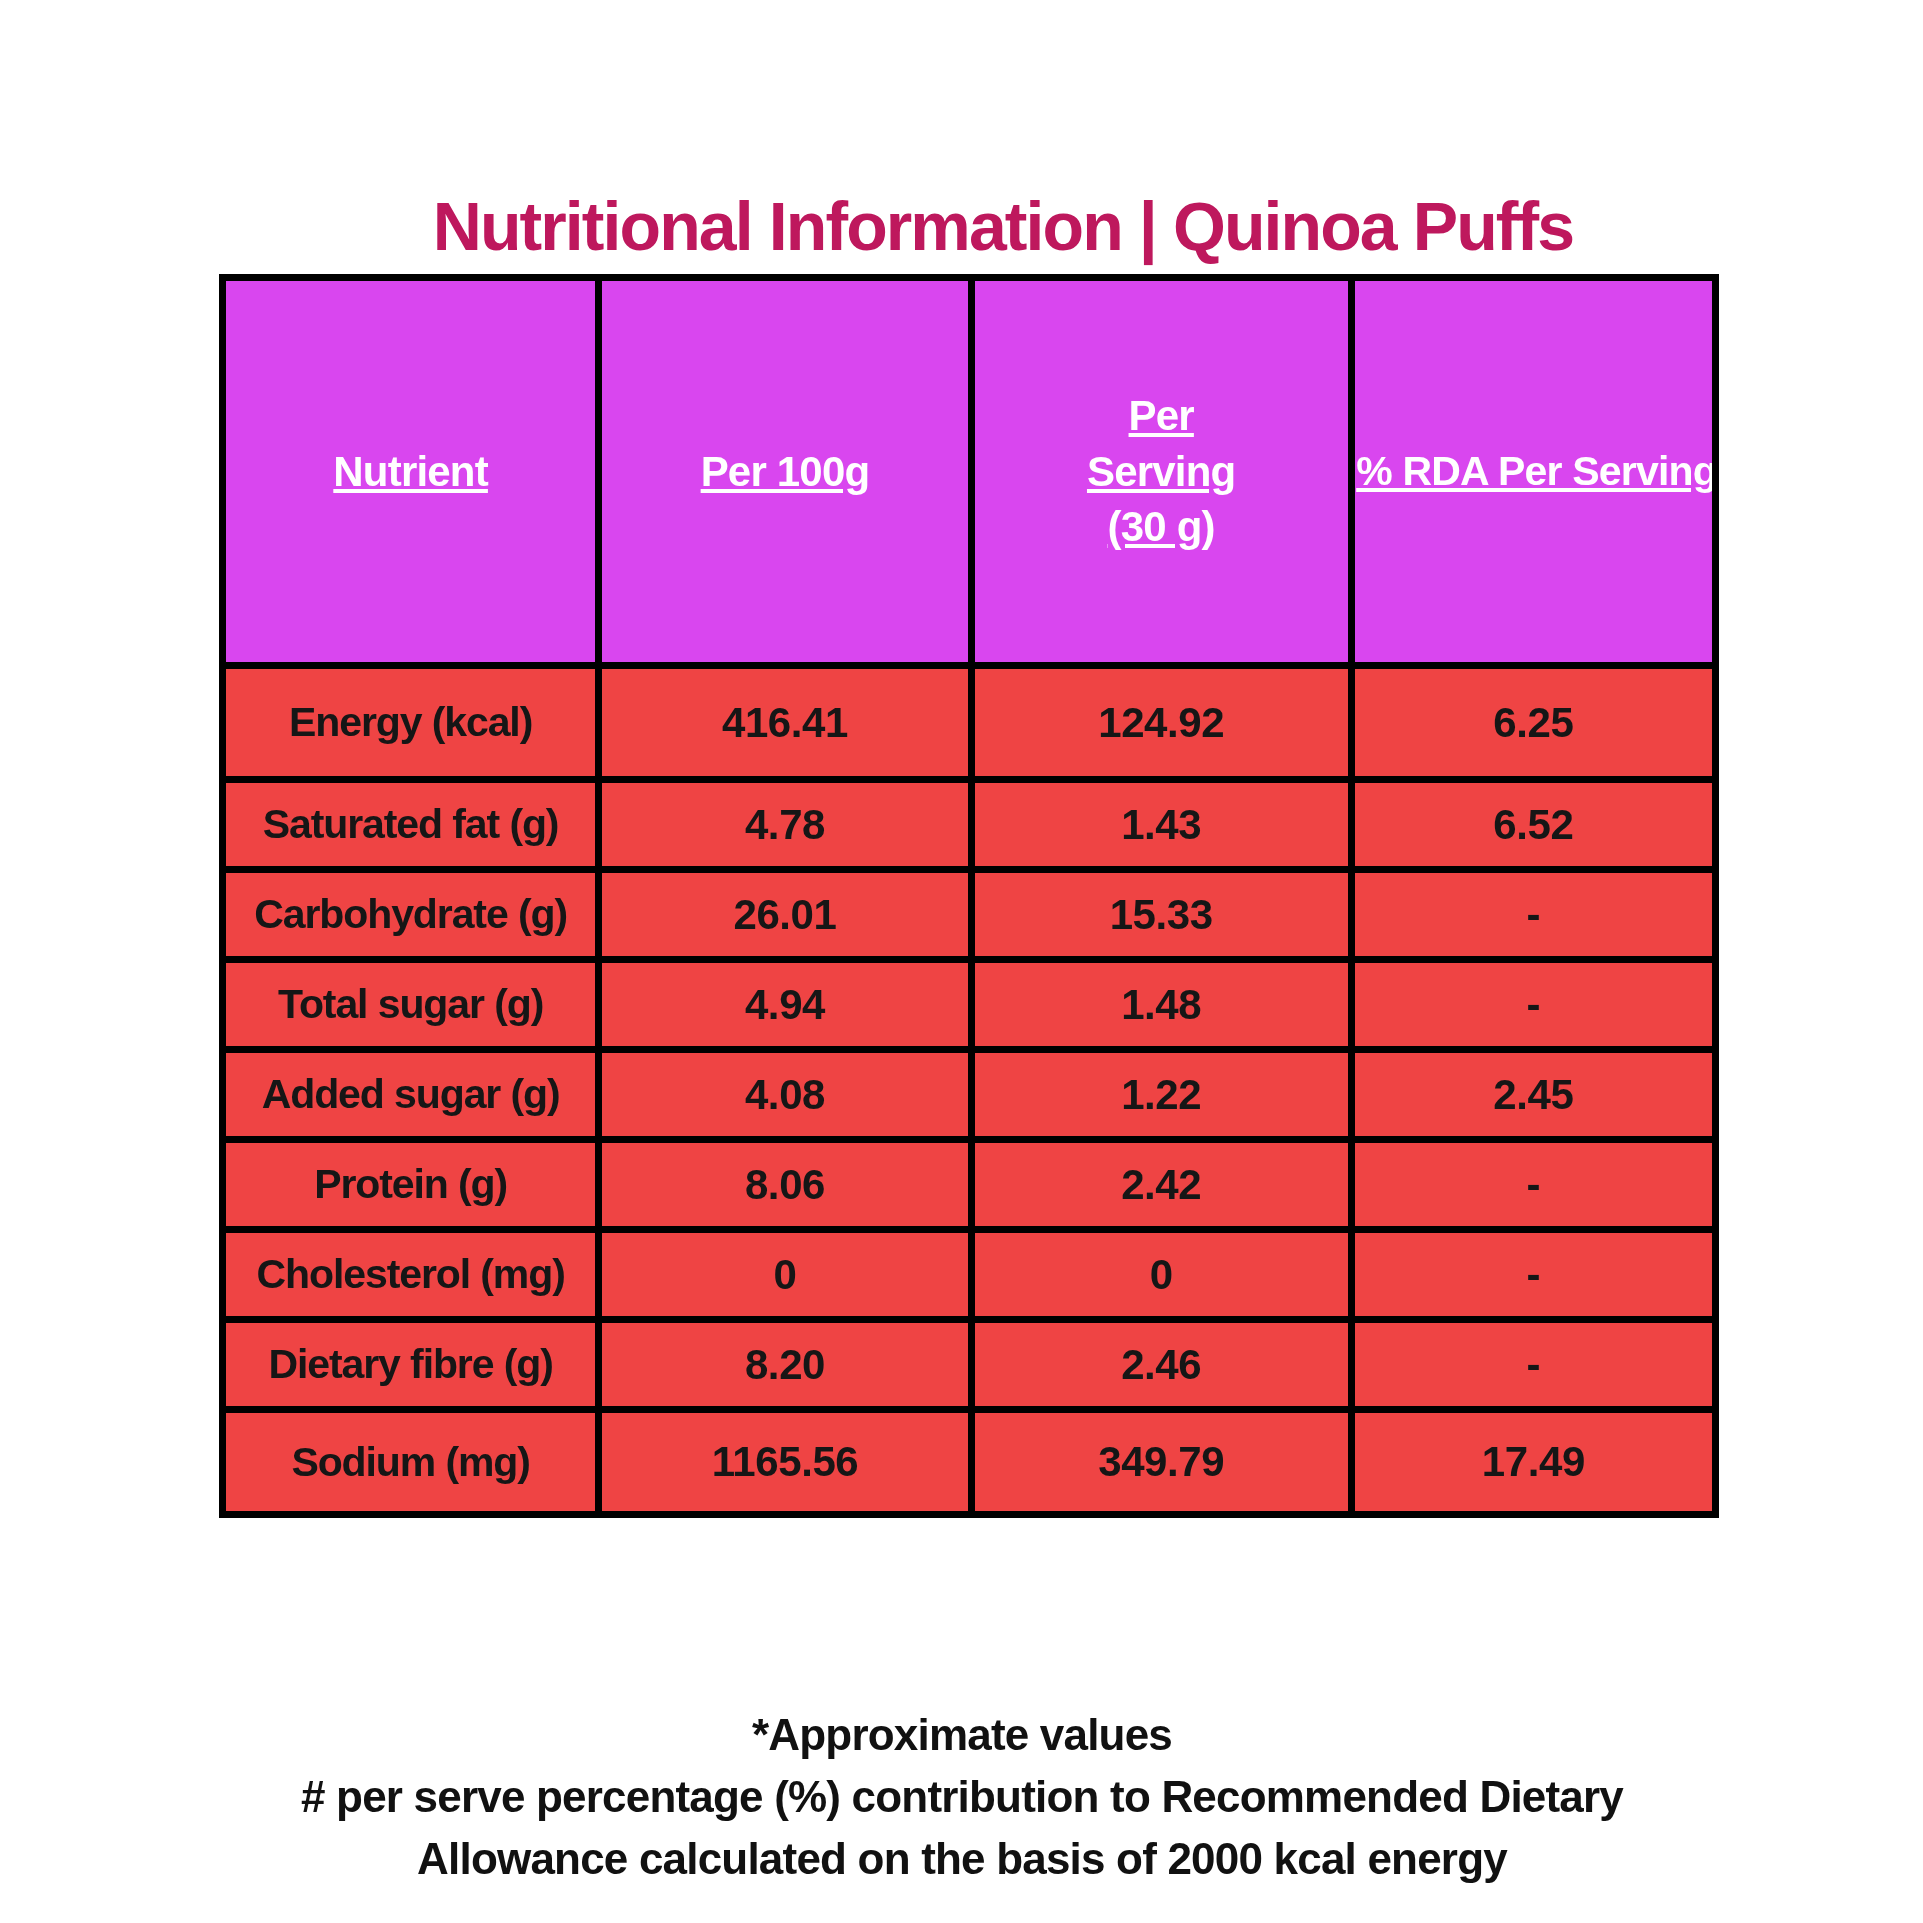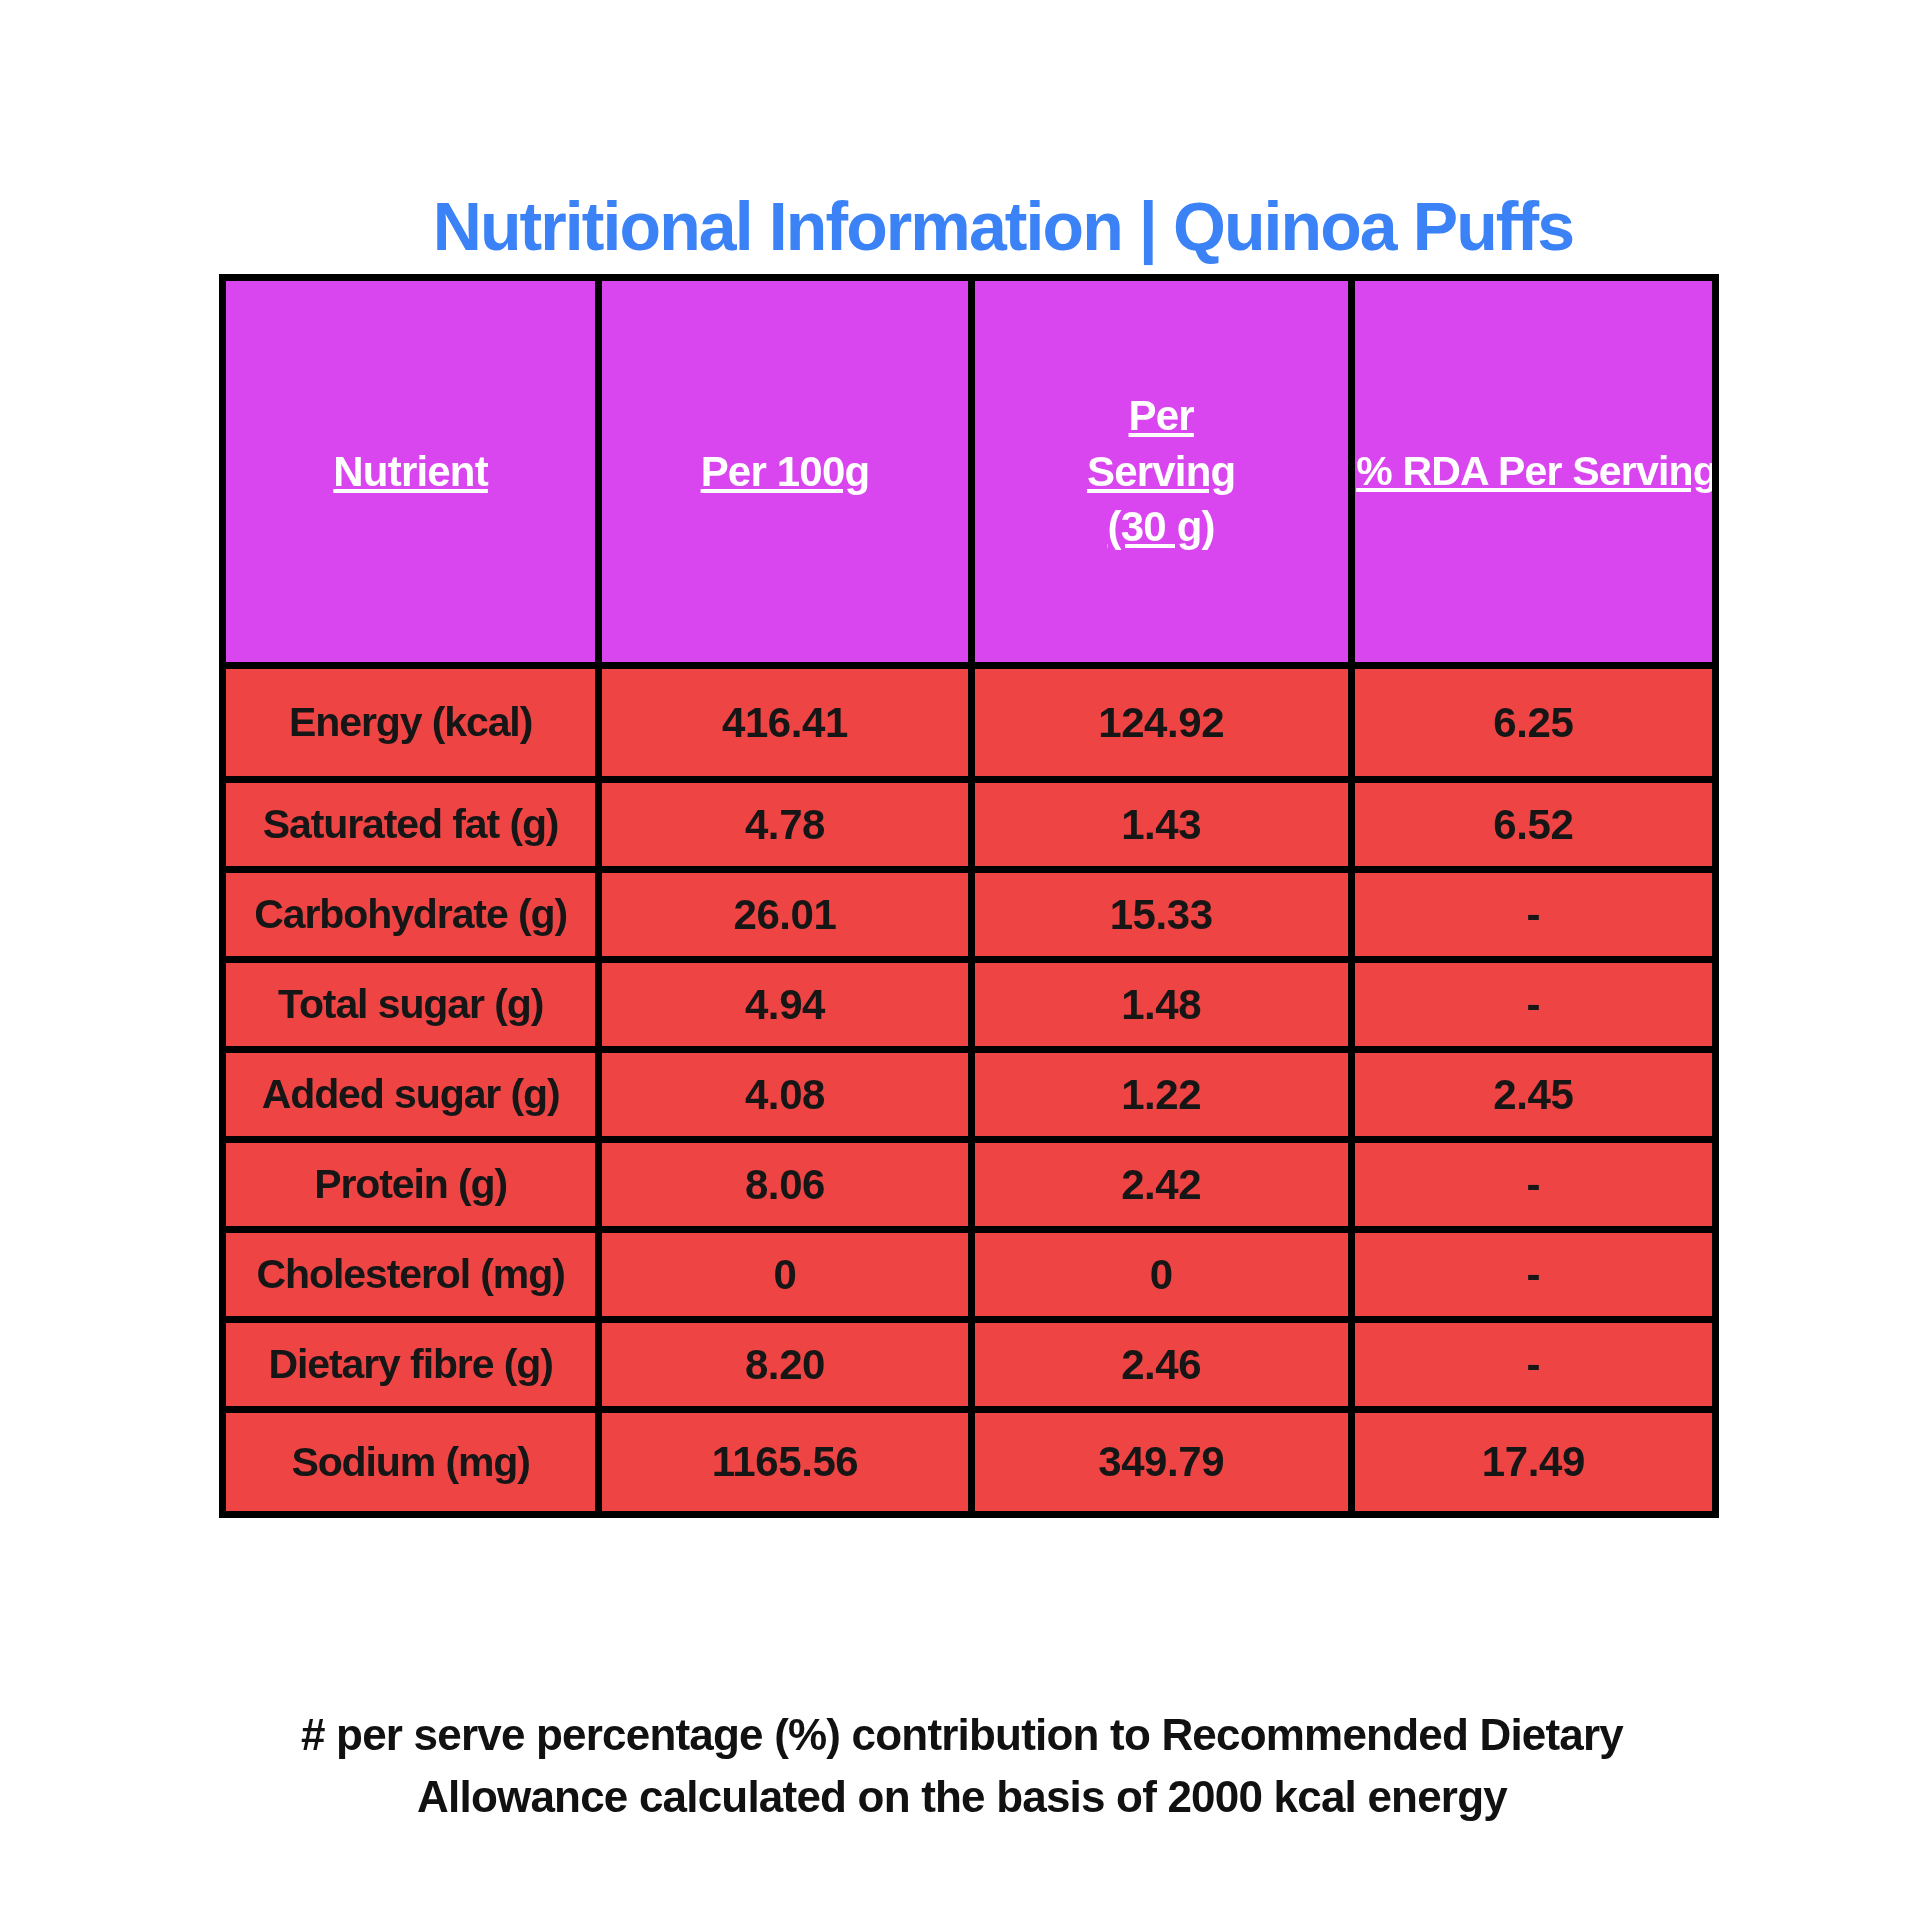--- a/index.html
+++ b/index.html
@@ -20,21 +20,21 @@
   .page-title {
     position: absolute;
     left: 219px; top: 189px;
     width: 1500px;
     padding-left: 68px;
     margin: 0;
     text-align: center;
     font-size: 68px;
     letter-spacing: -1.9px;
     line-height: 1.1;
-    color: #3b82f6;
+    color: #be185d;
     white-space: nowrap;
   }
   table.nutrition {
     position: absolute;
     left: 219px; top: 274px;
     width: 1500px;
     border-collapse: collapse;
     table-layout: fixed;
   }
   table.nutrition th,
@@ -164,18 +164,19 @@
         <tr>
           <td class="nutrient">Sodium (mg)</td>
           <td class="value">1165.56</td>
           <td class="value">349.79</td>
           <td class="value">17.49</td>
         </tr>
       </tbody>
   </table>
 
   <div class="footnotes">
+    <span class="footnote-line">*Approximate values</span>
     <span class="footnote-line"># per serve percentage (%) contribution to Recommended Dietary</span>
     <span class="footnote-line">Allowance calculated on the basis of 2000 kcal energy</span>
   </div>
 
 </div>
 
 
 </body></html>

